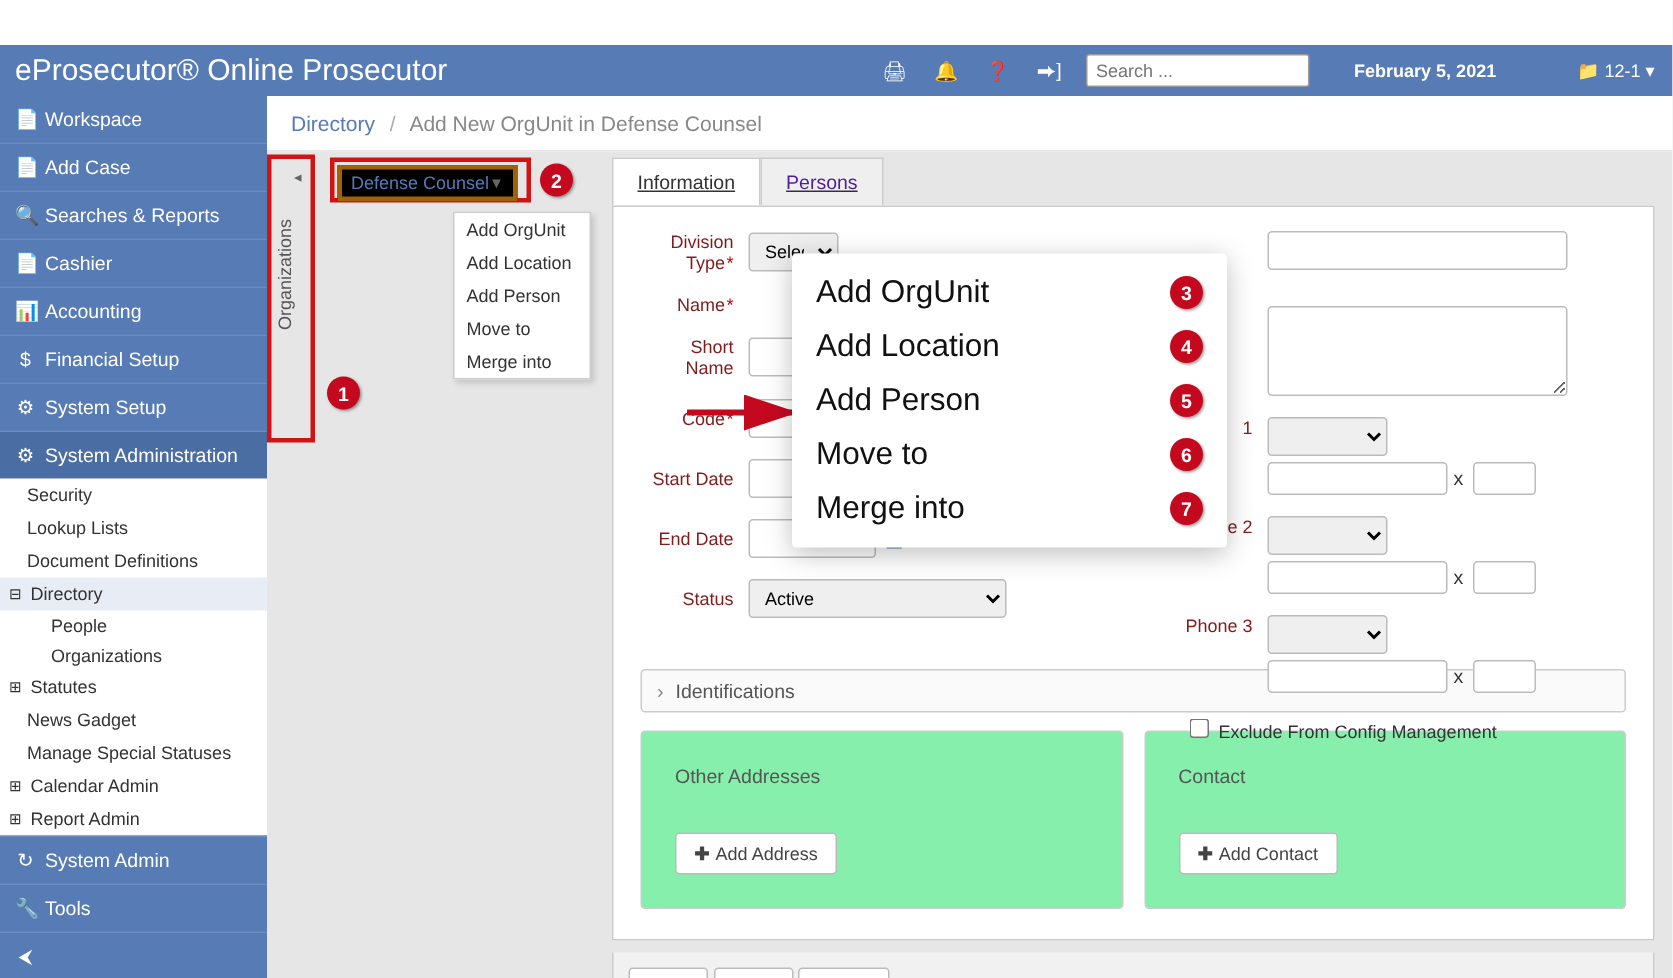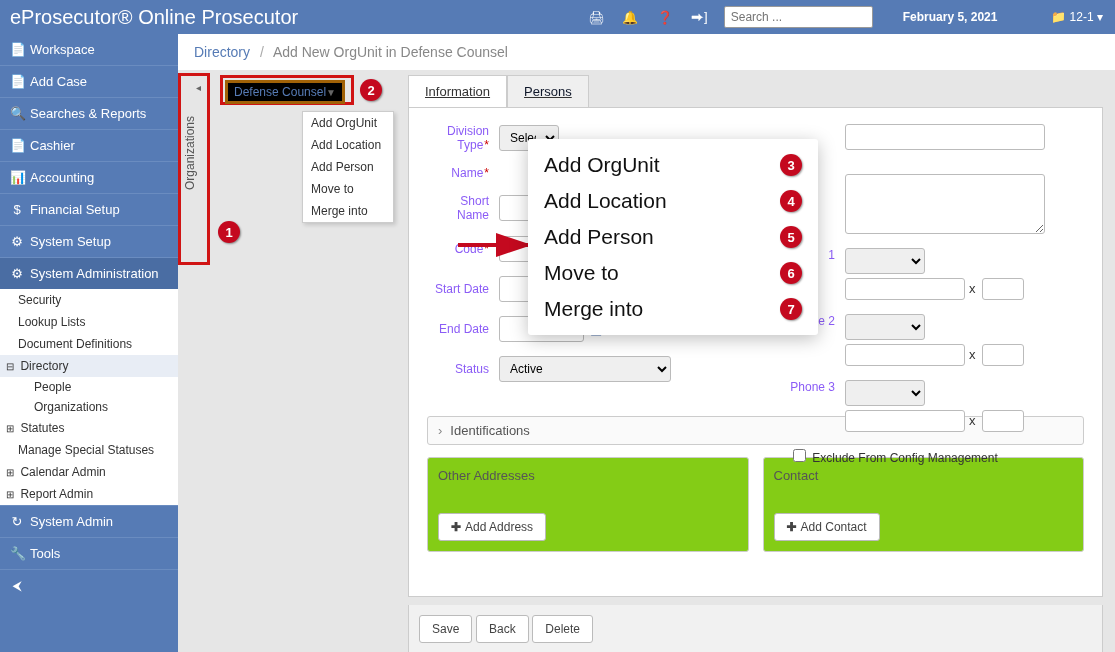--- a/index.html
+++ b/index.html
@@ -1,17 +1,17 @@
 <!DOCTYPE html>
 <html><head>
 <meta charset="utf-8">
 <style>
   html,body{margin:0;padding:0;font-family:Arial,Helvetica,sans-serif;font-size:13px;color:#333;background:#fff;}
   *{box-sizing:border-box;}
-  .topbar{background:#567bb5;color:#fff;height:34px;display:flex;align-items:center;padding:0 10px;position:relative;}
+  .topbar{background:#567bb5;color:#fff;height:34px;display:flex;align-items:center;padding:0 10px;position:relative;margin-top:30px;}
   .brand{font-size:20px;font-weight:400;}
   .top-icons{display:flex;gap:18px;margin-left:290px;align-items:center;}
   .top-icons span{cursor:pointer;}
   .search-box{margin-left:16px;}
   .search-box input{height:22px;width:149px;padding:2px 6px;border:1px solid #999;border-radius:2px;font-size:12px;}
   .date{margin-left:30px;font-weight:bold;font-size:12px;}
   .top-right{position:absolute;right:12px;top:0;height:34px;display:flex;align-items:center;font-size:12px;cursor:pointer;}
   .layout{display:flex;min-height:618px;}
   .sidebar{width:178px;background:#567bb5;color:#fff;font-size:13px;}
   .sidebar .item{padding:8px 10px;border-top:1px solid #6a8cc0;cursor:pointer;display:flex;align-items:center;gap:6px;}
@@ -28,40 +28,40 @@
   .breadcrumb .cur{color:#888;}
   .content{display:flex;padding:0;}
   .org-vert{writing-mode:vertical-rl;transform:rotate(180deg);position:absolute;top:40px;left:2px;font-size:12px;color:#555;cursor:pointer;}
   .red-box{border:3px solid #d01414;}
   .defsel{height:24px;width:120px;border:3px solid #a16207;color:#567bb5;background:#000000;font-size:12px;padding:0 4px;cursor:pointer;display:flex;align-items:center;justify-content:center;}
   .defsel .caret{font-size:10px;color:#666;}
   .ctx-menu{position:absolute;left:124px;top:40px;width:92px;background:#fff;border:1px solid #ccc;box-shadow:2px 2px 4px rgba(0,0,0,.15);font-size:12px;z-index:5;}
   .ctx-menu div{padding:4px 8px;cursor:pointer;}
   .form-area{flex:1;position:relative;padding-top:4px;}
   .tabs{display:flex;margin-left:230px;text-decoration:underline;}
-  .tab{padding:8px 16px;border:1px solid #ccc;border-bottom:none;background:#efefef;font-size:13px;color:#0f172a;cursor:pointer;}
+  .tab{padding:8px 16px;border:1px solid #ccc;border-bottom:none;background:#efefef;font-size:13px;color:#4c1d95;cursor:pointer;}
   .tab.active{background:#fff;color:#333;}
   .panel{background:#fff;border:1px solid #ccc;margin:0 12px 8px 230px;padding:16px 18px 10px 18px;min-height:490px;position:relative;}
   .row{display:flex;align-items:center;margin-bottom:14px;}
-  .row .lbl{width:72px;text-align:right;padding-right:10px;font-size:12px;color:#8b5cf6;}
+  .row .lbl{width:72px;text-align:right;padding-right:10px;font-size:12px;color:#7f1d1d;}
   .row .req::after{content:"*";color:#c00;margin-left:1px;}
   .row input[type=text], .row select, .row textarea{border:1px solid #bbb;border-radius:3px;font-size:12px;padding:4px 6px;}
   .row select{height:26px;}
   .row .dt{width:85px;height:26px;}
   .cal-ic{color:#567bb5;margin-left:6px;font-size:13px;}
   .right-col{position:absolute;left:380px;top:16px;width:280px;}
   .right-col .row .lbl{width:56px;}
   .phone-select{width:80px;height:22px;}
   .phone-text{width:120px;height:22px;margin-top:4px;}
   .xbox{width:42px;height:22px;margin-left:6px;}
   .excl{font-size:12px;margin-top:6px;}
   .accordion{border:1px solid #ccc;border-radius:3px;padding:6px 10px;background:#fafafa;margin-top:10px;cursor:pointer;font-size:13px;color:#555;}
   .accordion::before{content:"›";margin-right:8px;color:#888;}
   .sub-panels{display:flex;gap:14px;margin-top:12px;}
-  .sub-pan{flex:1;border:1px solid #ccc;border-radius:3px;background:#84cc16;padding:10px;}
+  .sub-pan{flex:1;border:1px solid #ccc;border-radius:3px;background:#86efac;padding:22px;}
   .sub-pan h4{margin:0 0 30px 0;font-weight:normal;font-size:13px;color:#555;}
   .btn{display:inline-block;padding:6px 12px;border:1px solid #bbb;background:#fff;border-radius:3px;font-size:12px;cursor:pointer;color:#444;}
   .btn .plus{font-weight:bold;margin-right:4px;}
   .action-bar{background:#f1f1f1;border:1px solid #ccc;border-top:none;margin:0 12px 0 230px;padding:10px;}
   .callout-badge{display:inline-flex;width:22px;height:22px;border-radius:50%;background:#c4091f;color:#fff;font-size:13px;font-weight:bold;align-items:center;justify-content:center;box-shadow:1px 1px 2px rgba(0,0,0,.4);}
   .callout-pop{position:absolute;left:350px;top:68px;width:290px;background:#fff;border-radius:3px;box-shadow:0 4px 18px rgba(0,0,0,.25);padding:8px 14px;z-index:20;}
   .callout-pop .line{display:flex;justify-content:space-between;align-items:center;padding:6px 2px;font-size:21px;color:#111;}
   .arrow{position:absolute;left:280px;top:165px;z-index:15;}
   .arrow svg{overflow:visible;}
   textarea{resize:both;}
@@ -132,20 +132,21 @@
       <div class="subitem hl">
           <span style="margin-left:-12px;margin-right:2px;font-size:10px;">⊟</span>
           <span>Directory</span>
         </div>
       <div class="subsubitem">People</div>
       <div class="subsubitem">Organizations</div>
       <div class="subitem">
           <span style="margin-left:-12px;margin-right:2px;font-size:10px;">⊞</span>
           <span>Statutes</span>
         </div>
+      <div class="subitem">News Gadget</div>
       <div class="subitem">Manage Special Statuses</div>
       <div class="subitem">
           <span style="margin-left:-12px;margin-right:2px;font-size:10px;">⊞</span>
           <span>Calendar Admin</span>
         </div>
       <div class="subitem">
           <span style="margin-left:-12px;margin-right:2px;font-size:10px;">⊞</span>
           <span>Report Admin</span>
         </div>
     </div>

